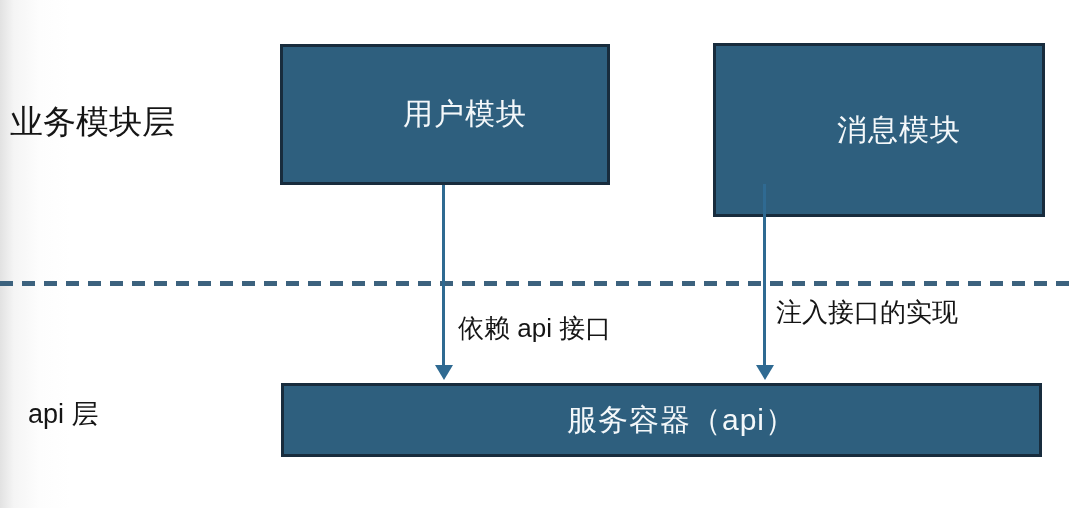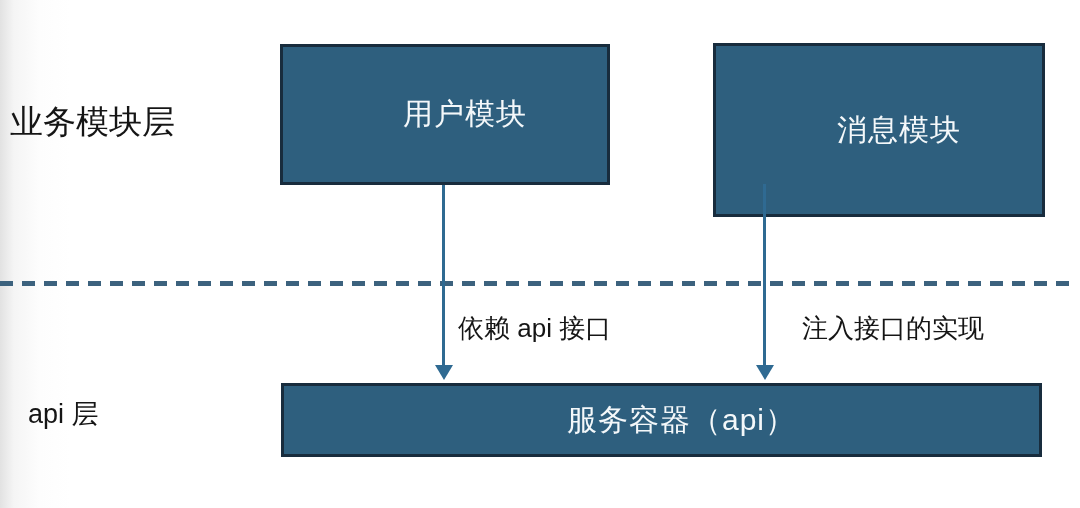--- a/index.html
+++ b/index.html
@@ -71,21 +71,21 @@
   .arrow-head.a1h { left: 435px; top: 365px; }
   .arrow-head.a2h { left: 756px; top: 365px; }
 
   .arrow-label {
     position: absolute;
     color: var(--label-text);
     font-size: 26px;
     white-space: nowrap;
   }
   .arrow-label.l1 { left: 458px; top: 311px; }
-  .arrow-label.l2 { left: 776px; top: 311px; margin-left: 26px; }
+  .arrow-label.l2 { left: 776px; top: 295px; }
 </style>
 </head>
 <body>
 
 <div class="stage">
 
   <div class="layer-label business">业务模块层</div>
 
   <div class="layer-label api">api 层</div>
 

